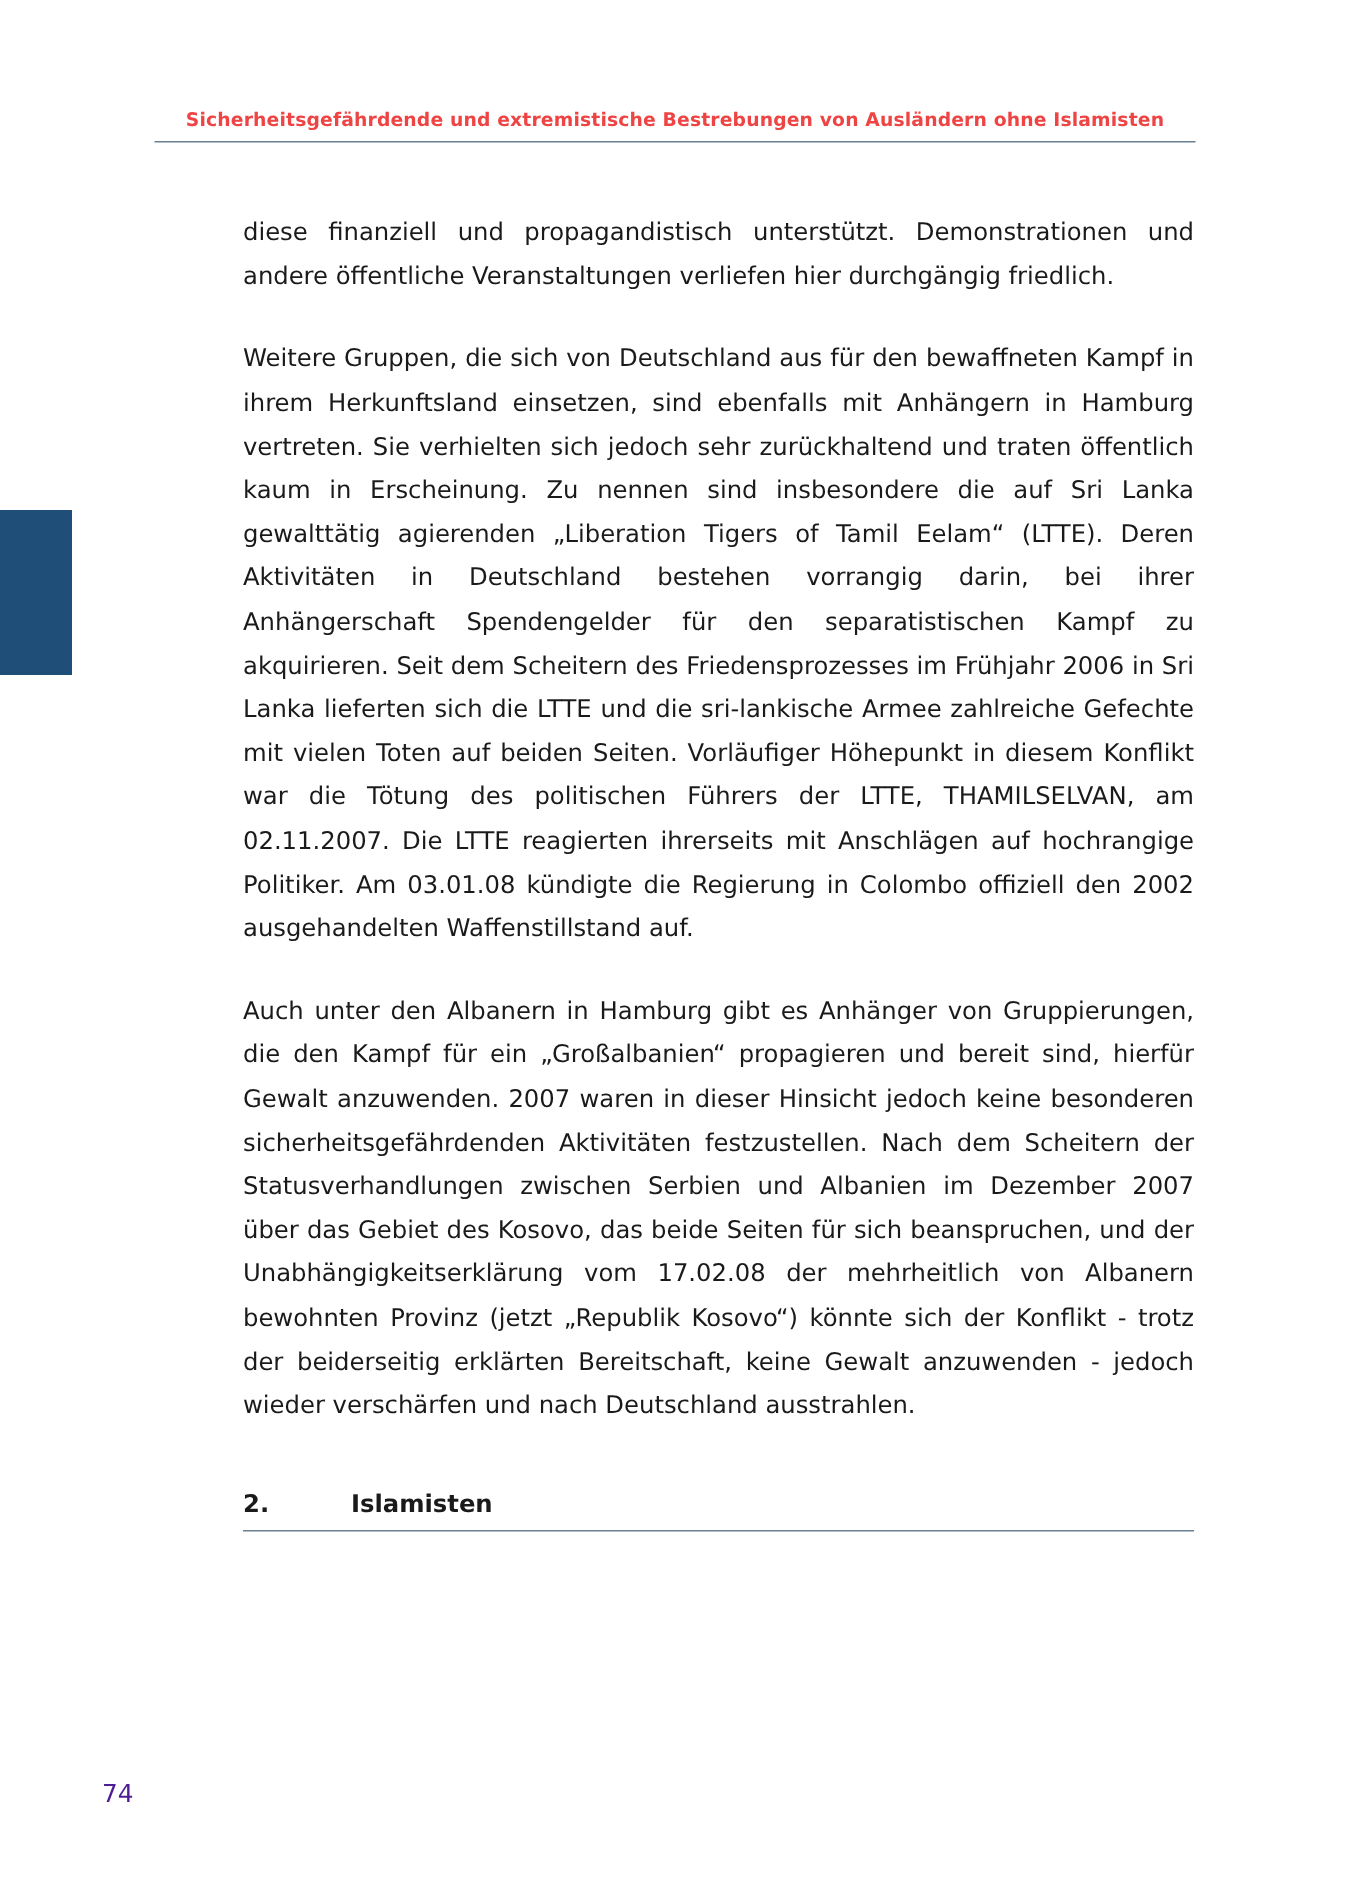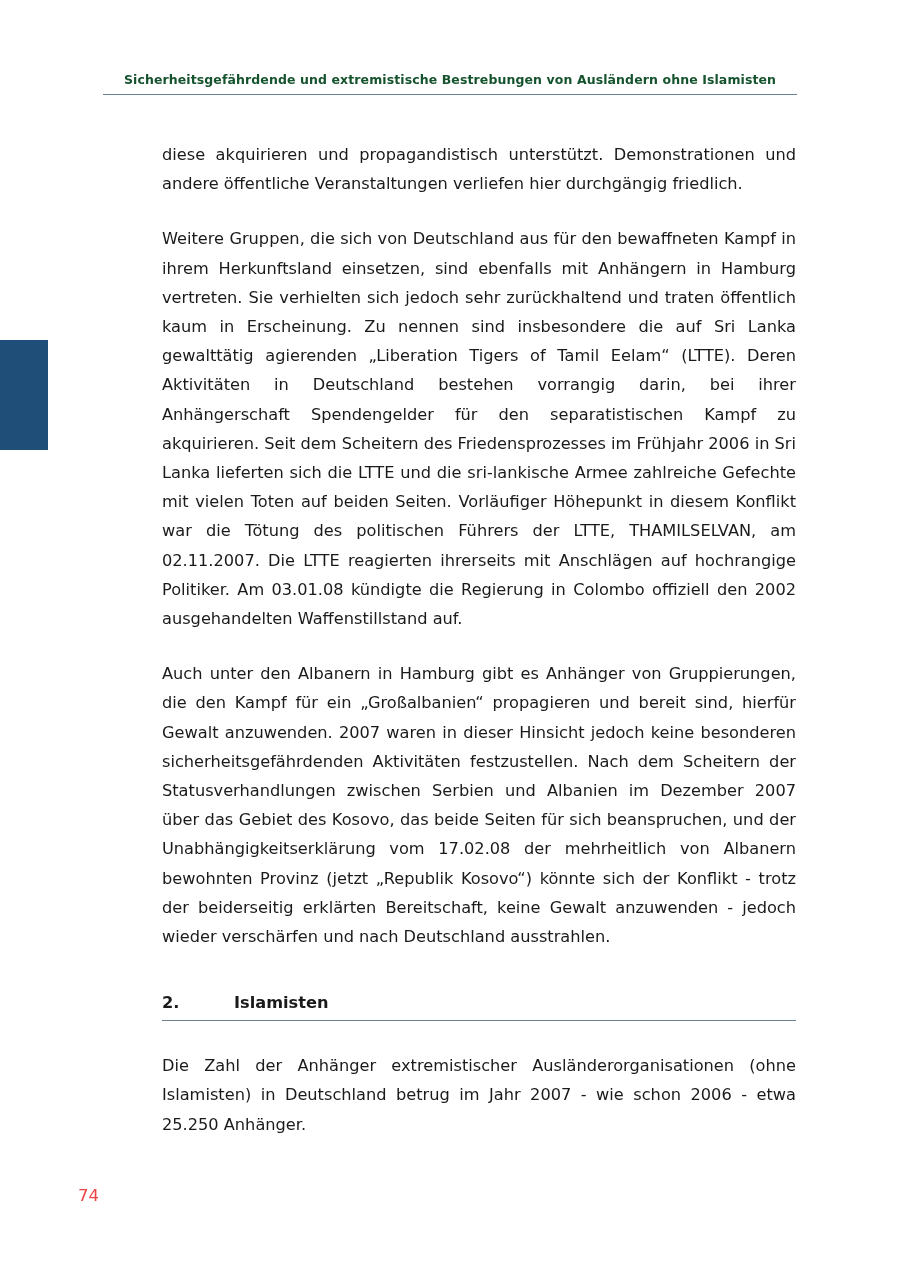--- a/index.html
+++ b/index.html
@@ -35,21 +35,21 @@
   
   .header {
     position: absolute;
     left: 103px;
     top: 72px;
     width: 694px;
   }
   .header-text {
     font-size: 12.5px;
     font-weight: bold;
-    color: #14532d;
+    color: #ef4444;
     letter-spacing: 0.1px;
     text-align: center;
     white-space: nowrap;
   }
   .header-rule {
     margin-top: 7px;
     border-bottom: 1px solid #6b7f93;
     width: 100%;
   }
 
@@ -96,53 +96,52 @@
   }
   .section-rule {
     margin-top: 8px;
     border-bottom: 1px solid #6b7f93;
     width: 100%;
   }
 
   
   .folio {
     position: absolute;
-    left: 78px;
+    left: 68px;
     top: 1186px;
     font-size: 16.5px;
-    color: #ef4444;
+    color: #4c1d95;
   }
 </style>
 </head>
 <body>
 
 <div class="page">
 
   <div class="side-tab"></div>
 
   <div class="header">
     <div class="header-text">Sicherheitsgefährdende und extremistische Bestrebungen von Ausländern ohne Islamisten</div>
     <div class="header-rule"></div>
   </div>
 
   <div class="content">
 
-    <p class="body"><span>diese akquirieren und propagandistisch unterstützt. Demonstrationen und andere öffentliche Veranstaltungen verliefen hier durchgängig friedlich.</span></p>
+    <p class="body"><span>diese finanziell und propagandistisch unterstützt. Demonstrationen und andere öffentliche Veranstaltungen verliefen hier durchgängig friedlich.</span></p>
 
     <p class="body"><span>Weitere Gruppen, die sich von Deutschland aus für den bewaffneten Kampf in ihrem Herkunftsland einsetzen, sind ebenfalls mit Anhängern in </span><b>Hamburg</b><span> vertreten. Sie verhielten sich jedoch sehr zurückhaltend und traten öffentlich kaum in Erscheinung. Zu nennen sind insbesondere die auf Sri Lanka gewalttätig agierenden </span><b>„Liberation Tigers of Tamil Eelam“</b><span> (LTTE). Deren Aktivitäten in Deutschland bestehen vorrangig darin, bei ihrer Anhängerschaft Spendengelder für den separatistischen Kampf zu akquirieren. Seit dem Scheitern des Friedensprozesses im Frühjahr 2006 in Sri Lanka lieferten sich die LTTE und die sri-lankische Armee zahlreiche Gefechte mit vielen Toten auf beiden Seiten. Vorläufiger Höhepunkt in diesem Konflikt war die Tötung des politischen Führers der LTTE, THAMILSELVAN, am 02.11.2007. Die LTTE reagierten ihrerseits mit Anschlägen auf hochrangige Politiker. Am 03.01.08 kündigte die Regierung in Colombo offiziell den 2002 ausgehandelten Waffenstillstand auf.</span></p>
 
     <p class="body"><span>Auch unter den </span><b>Albanern</b><span> in </span><b>Hamburg</b><span> gibt es Anhänger von Gruppierungen, die den Kampf für ein „Großalbanien“ propagieren und bereit sind, hierfür Gewalt anzuwenden. 2007 waren in dieser Hinsicht jedoch keine besonderen sicherheitsgefährdenden Aktivitäten festzustellen. Nach dem Scheitern der Statusverhandlungen zwischen Serbien und Albanien im Dezember 2007 über das Gebiet des Kosovo, das beide Seiten für sich beanspruchen, und der Unabhängigkeitserklärung vom 17.02.08 der mehrheitlich von Albanern bewohnten Provinz (jetzt „Republik Kosovo“) könnte sich der Konflikt - trotz der beiderseitig erklärten Bereitschaft, keine Gewalt anzuwenden - jedoch wieder verschärfen und nach Deutschland ausstrahlen.</span></p>
 
     <div class="section">
       <div class="section-row">
         <span class="section-num">2.</span>
         <span>Islamisten</span>
       </div>
       <div class="section-rule"></div>
     </div>
 
-    <p class="body"><span>Die Zahl der Anhänger extremistischer Ausländerorganisationen (ohne Islamisten) in Deutschland betrug im Jahr 2007 - wie schon 2006 - etwa </span><b>25.250</b><span> Anhänger.</span></p>
 
   </div>
 
   <div class="folio">74</div>
 
 </div>
 
 </body></html>

